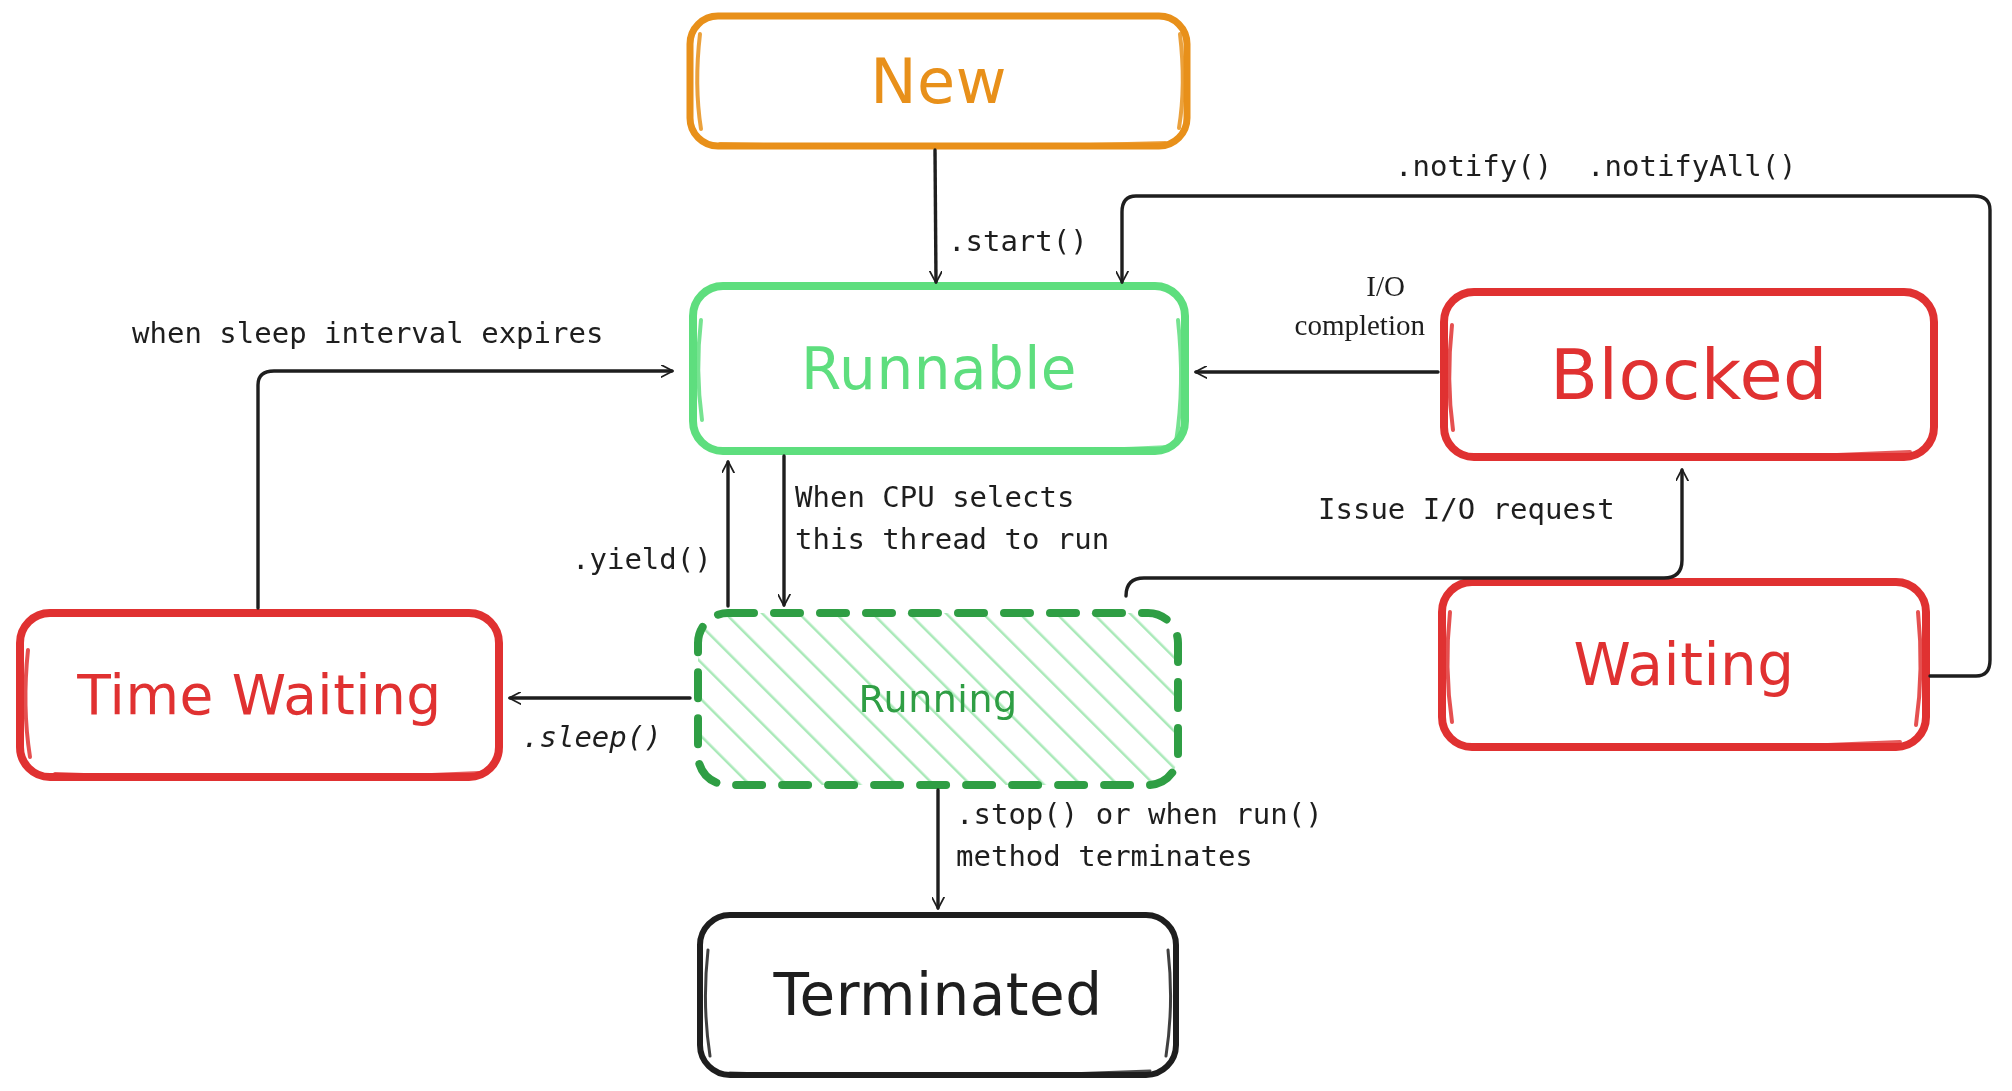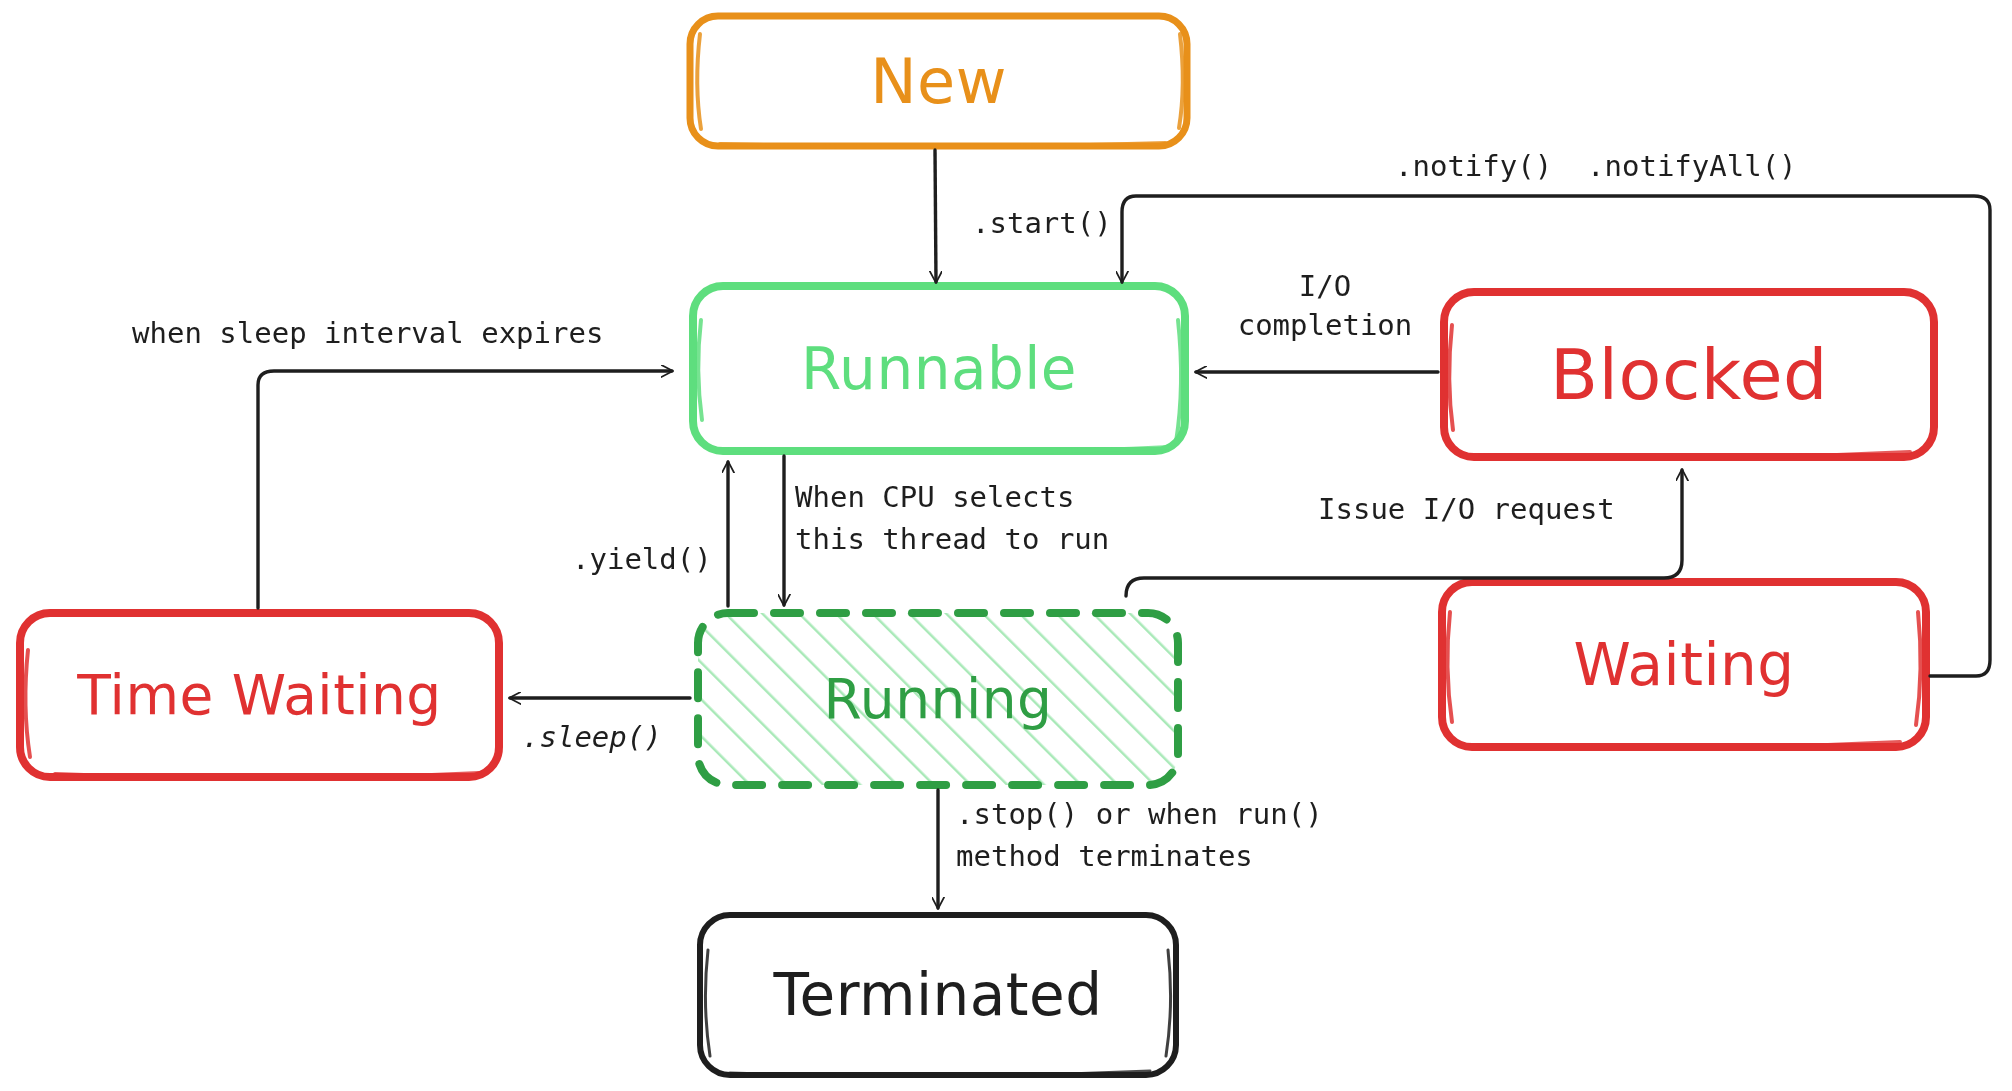--- a/index.html
+++ b/index.html
@@ -36,21 +36,21 @@
   }
   .edge-label {
     position: absolute;
     font-family: "DejaVu Sans Mono", monospace;
     font-size: 29px;
     color: #1e1e1e;
     white-space: pre;
     line-height: 1.35;
     pointer-events: none;
   }
-  .edge-label.center { text-align: center; }
+  .edge-label.center { text-align: right; font-family: Liberation Serif, serif; }
 </style>
 </head>
 <body>
 
 <div id="canvas">
 
   <svg id="diagram-svg" viewBox="0 0 2012 1091">
     <defs>
       <pattern id="greenHatch" patternUnits="userSpaceOnUse" width="26" height="26" patternTransform="rotate(-45)">
         <line x1="0" y1="0" x2="0" y2="26" stroke="#a9e9b8" stroke-width="5"></line>
@@ -124,29 +124,29 @@
 
     <path d="M 938 790 L 938 908" fill="none" stroke="#1e1e1e" stroke-width="3.4" stroke-linecap="round" marker-end="url(#arrowBlack)"></path>
   </svg>
 
   <div class="node-label" style="left:690px; top:16px; width:497px; height:130px; font-size:62px; color:#e8901a;">New</div>
 
   <div class="node-label" style="left:693px; top:286px; width:492px; height:165px; font-size:58px; color:#5ede7e;">Runnable</div>
 
   <div class="node-label" style="left:1444px; top:292px; width:490px; height:165px; font-size:70px; color:#e03131;">Blocked</div>
 
-  <div class="node-label" style="left:698px; top:613px; width:480px; height:172px; font-size:55px; color:#2f9e44;">Running</div>
+  <div class="node-label" style="left:698px; top:613px; width:480px; height:172px; font-size:38px; color:#2f9e44;">Running</div>
 
   <div class="node-label" style="left:20px; top:613px; width:479px; height:164px; font-size:55px; color:#e03131;">Time Waiting</div>
 
   <div class="node-label" style="left:1442px; top:582px; width:484px; height:165px; font-size:58px; color:#e03131;">Waiting</div>
 
   <div class="node-label" style="left:700px; top:915px; width:476px; height:160px; font-size:58px; color:#1e1e1e;">Terminated</div>
 
-  <div class="edge-label" style="left:948px; top:204px;margin-left:24px;">.start()</div>
+  <div class="edge-label" style="left:948px; top:222px;">.start()</div>
 
   <div class="edge-label" style="left:1395px; top:147px;">.notify()  .notifyAll()</div>
 
   <div class="edge-label center" style="left:1245px; top:267px; width:160px;">I/O</div>
   <div class="edge-label center" style="left:1225px; top:306px; width:200px;">completion</div>
 
   <div class="edge-label" style="left:795px; top:478px;">When CPU selects</div>
 
   <div class="edge-label" style="left:132px; top:314px;">when sleep interval expires</div>
   <div class="edge-label" style="left:795px; top:520px;">this thread to run</div>

